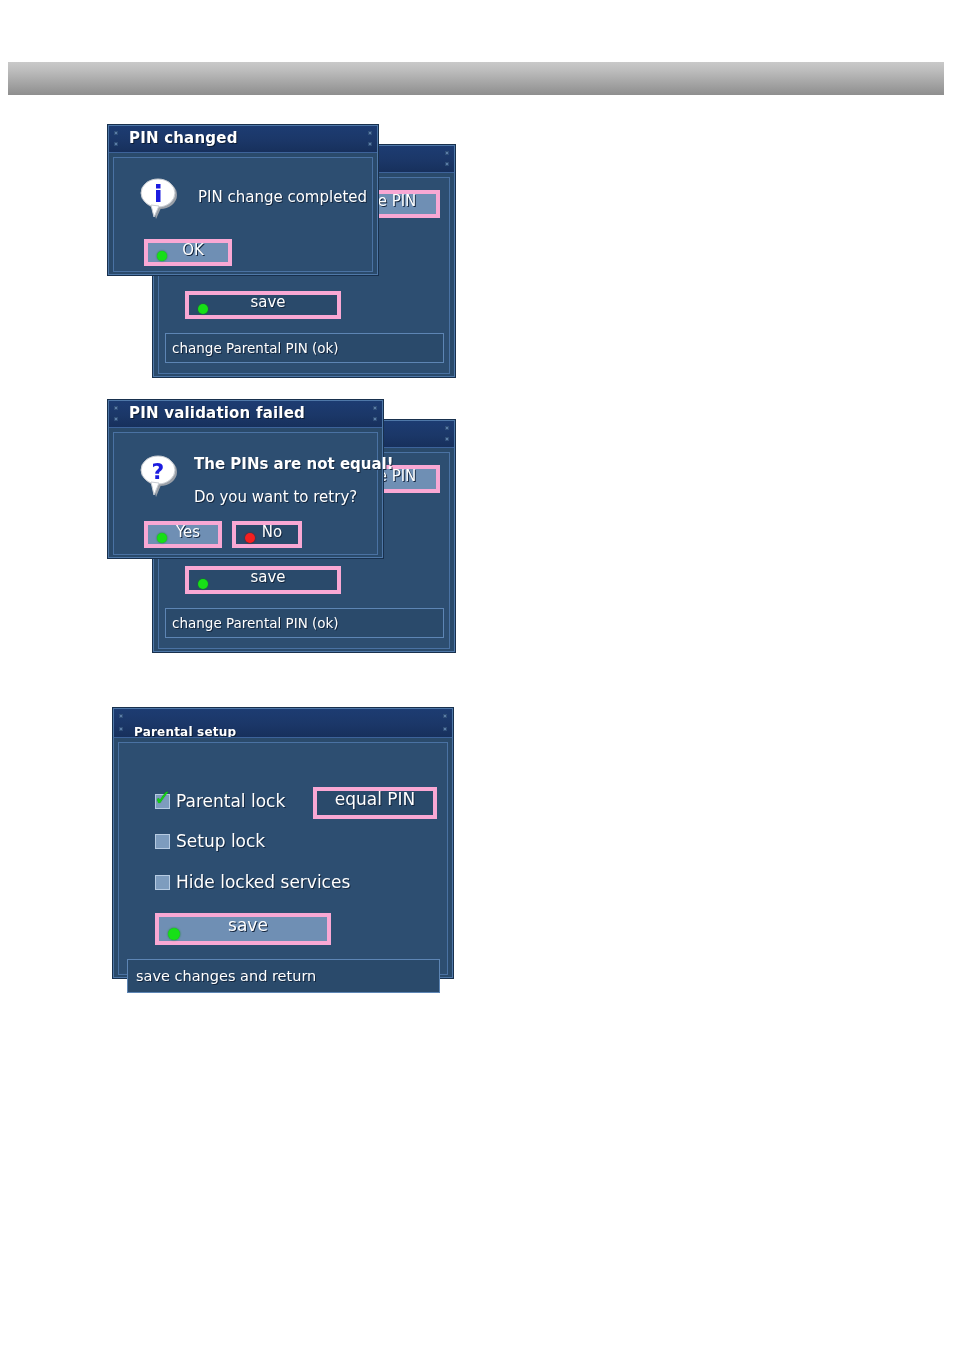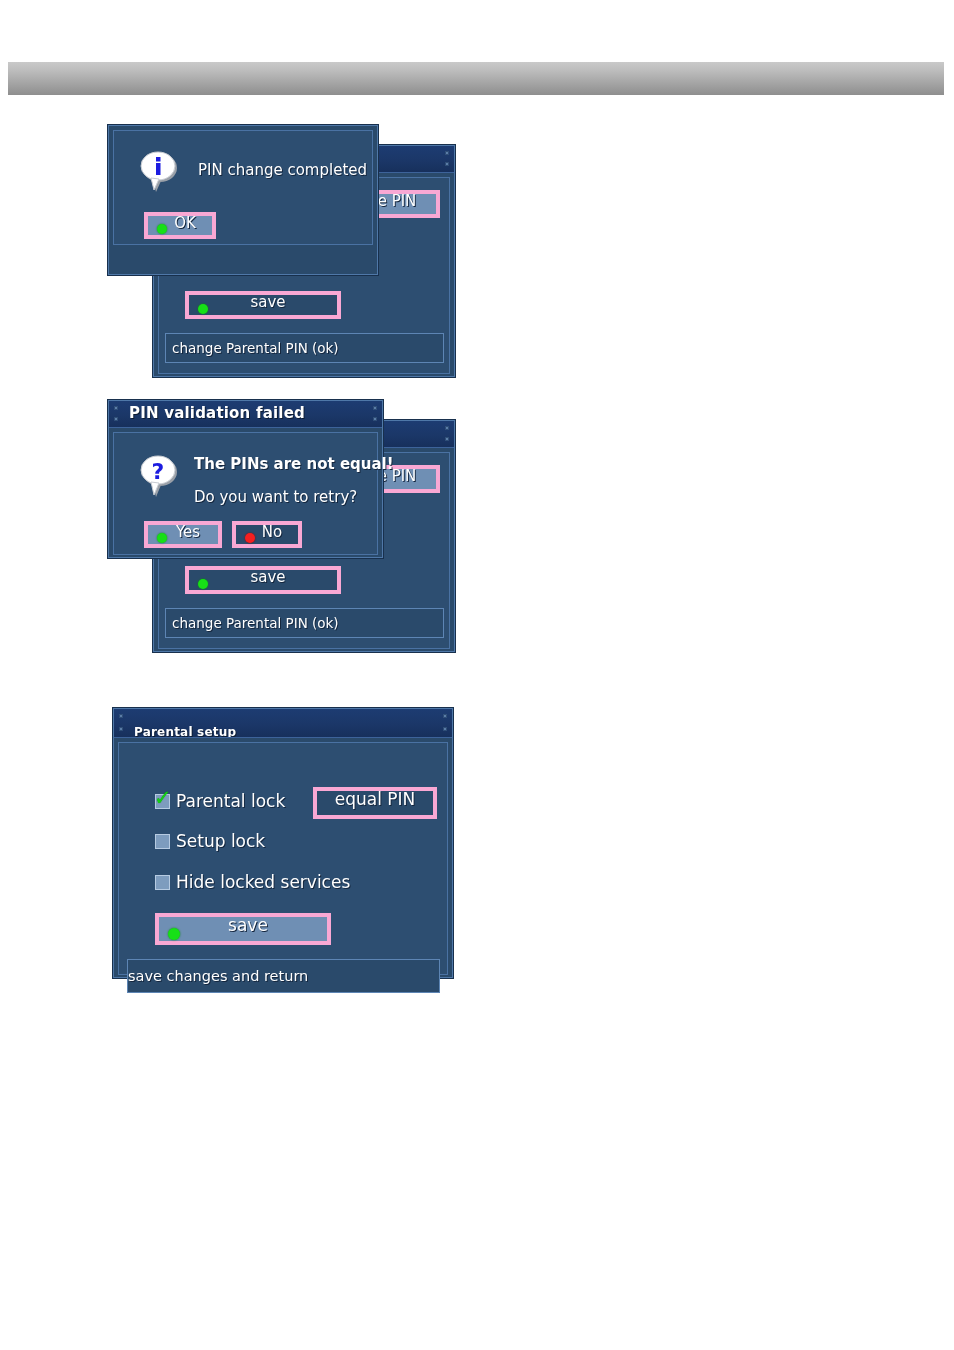--- a/index.html
+++ b/index.html
@@ -190,34 +190,41 @@
       <span class="dot green" style="top:9px;"></span>
       <span class="lbl">save</span>
     </div>
     <div class="osd-status" style="left:6px; top:155px; width:279px; height:30px;">
       <span>change Parental PIN (ok)</span>
     </div>
   </div>
 </div>
 
 <div class="osd-window" style="left:108px; top:125px; width:270px; height:150px; z-index:5;">
+  <div class="osd-titlebar">
+    <span class="screw tl"></span>
+    <span class="screw bl"></span>
+    <span class="screw tr"></span>
+    <span class="screw br"></span>
+    <span class="osd-title">PIN changed</span>
+  </div>
   <div class="osd-body">
 
     <span class="bubble-icon" style="left:22px; top:18px;">
       <svg width="44" height="44" viewBox="0 0 44 44">
         <ellipse cx="24" cy="19" rx="17" ry="14" fill="#9aa0a8"></ellipse>
         <path d="M17 31 L20 43 L25 32 Z" fill="#9aa0a8"></path>
         <ellipse cx="22" cy="17" rx="17" ry="14" fill="#ffffff" stroke="#c8ccd2" stroke-width="1"></ellipse>
         <path d="M15 29 L18 41 L23 30 Z" fill="#ffffff" stroke="#c8ccd2" stroke-width="1"></path>
         <rect x="20" y="8" width="4.5" height="4.5" fill="#1c1ce0"></rect>
         <rect x="20" y="14" width="4.5" height="12" fill="#1c1ce0"></rect>
       </svg>
     </span>
     <div class="dialog-msg" style="left:84px; top:30px;">PIN change completed</div>
-    <div class="osd-btn highlight" style="left:30px; top:81px; width:72px; height:27px;">
+    <div class="osd-btn highlight" style="left:30px; top:81px; width:88px; height:27px;">
       <span class="dot green" style="top:8px;"></span>
       <span class="lbl">OK</span>
     </div>
   </div>
 </div>
 
 <div class="osd-window" style="left:153px; top:420px; width:302px; height:232px;">
   <div class="osd-titlebar">
     <span class="screw tl"></span>
     <span class="screw bl"></span>
@@ -302,17 +309,17 @@
 
     <div class="osd-btn plain" style="left:194px; top:44px; width:124px; height:32px; font-size:17px;">
       <span class="lbl">equal PIN</span>
     </div>
 
     <div class="osd-btn highlight" style="left:36px; top:170px; width:176px; height:32px; font-size:17px;">
       <span class="dot green" style="top:11px; width:12px; height:12px;"></span>
       <span class="lbl">save</span>
     </div>
 
-    <div class="osd-status" style="left:8px; top:216px; width:313px; height:34px; font-size:14.5px; padding-left:0;">
+    <div class="osd-status" style="left:8px; top:216px; width:313px; height:34px; font-size:14.5px; padding-left:8px;">
       <span>save changes and return</span>
     </div>
   </div>
 </div>
 
 </body></html>

